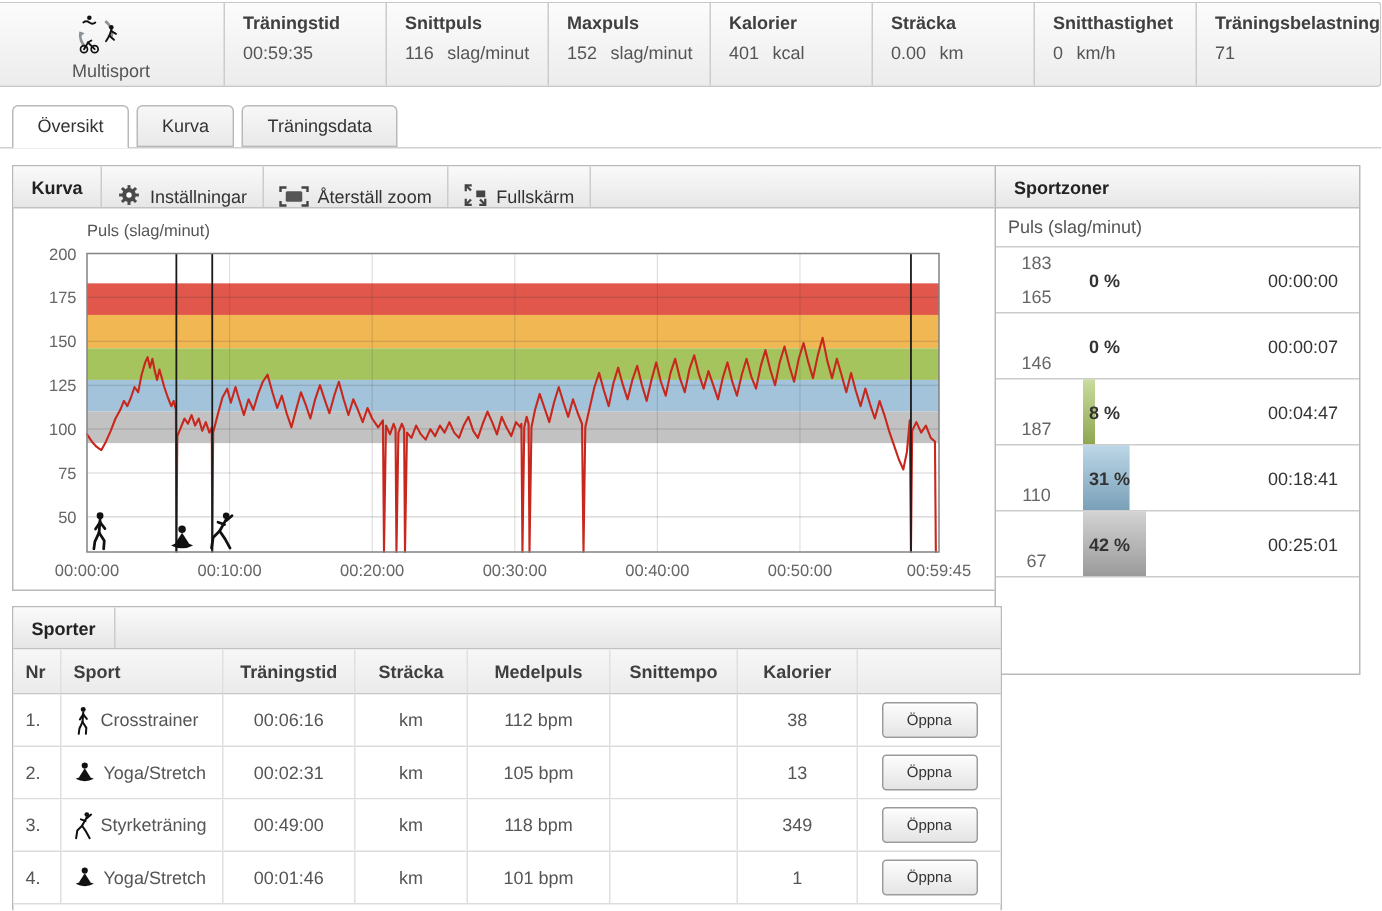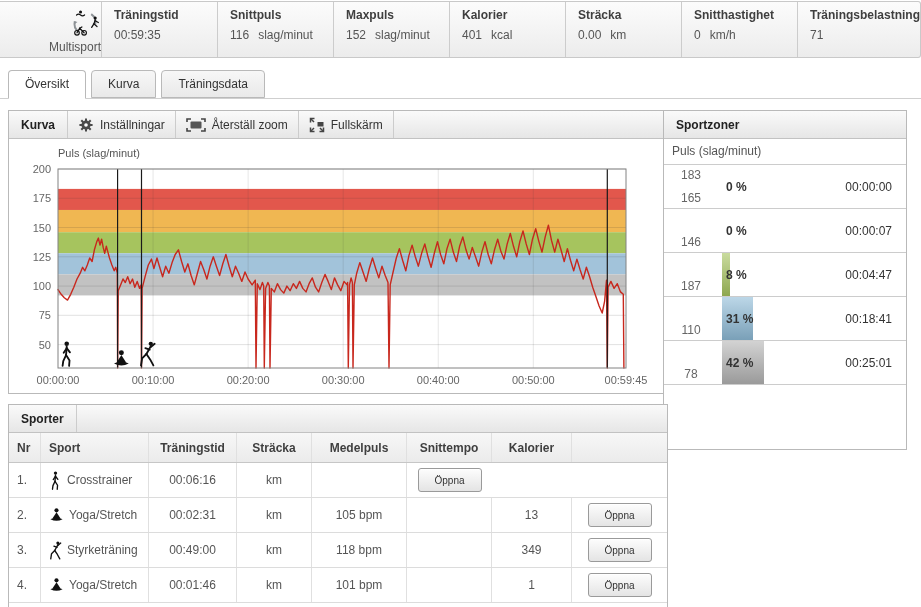--- a/index.html
+++ b/index.html
@@ -5,42 +5,42 @@
   html,body{margin:0;padding:0;background:#fff;}
   *{box-sizing:border-box;}
   body{font-family:"Liberation Sans","DejaVu Sans",sans-serif;font-size:12px;color:#444;}
   #stage{position:relative;width:921px;height:607px;overflow:hidden;background:#fff;}
 
   
   .topbar{position:absolute;left:0;top:1px;width:921px;height:57px;display:flex;
     background:linear-gradient(#fcfcfc,#ececec);border:1px solid #c9c9c9;border-left:none;border-radius:0 3px 3px 0;}
   .topbar .cell{border-right:1px solid #ccc;padding:6px 0 0 12px;}
   .topbar .cell:last-child{border-right:none;}
-  .activity-cell{width:102px;display:flex;flex-direction:column;align-items:flex-end;justify-content:center;padding:2px 0 0 0 !important;}
+  .activity-cell{width:102px;display:flex;flex-direction:column;align-items:flex-start;justify-content:center;padding:2px 0 0 0 !important;margin-left:48px;}
   .activity-cell .alabel{color:#555;margin-top:1px;}
   .stat-cell{flex:1;}
   .stat-label{font-weight:bold;color:#3f3f3f;margin-bottom:6px;}
   .stat-value{color:#555;}
   .stat-unit{color:#555;margin-left:9px;}
 
   
   .tabstrip{position:absolute;left:0;top:70px;width:921px;height:29px;border-bottom:1px solid #cfcfcf;
     display:flex;align-items:flex-end;padding-left:8px;}
   .tab{height:28px;line-height:26px;padding:0 16px;margin-right:5px;border:1px solid #b9b9b9;border-radius:4px 4px 0 0;
     background:linear-gradient(#f7f7f7,#e9e9e9);color:#333;cursor:pointer;}
   .tab.active{background:#fff;border-bottom:1px solid #fff;margin-bottom:-1px;height:29px;line-height:27px;}
 
   
   .panel{position:absolute;border:1px solid #b9b9b9;background:#fff;}
   .panel-hd{height:28px;background:linear-gradient(#fafafa,#e6e6e6);border-bottom:1px solid #c2c2c2;
     display:flex;align-items:center;}
   .panel-title{font-weight:bold;color:#222;padding:0 12px;height:100%;display:flex;align-items:center;border-right:1px solid #ccc;}
 
   
-  .tbtn{display:flex;align-items:center;gap:6px;height:100%;padding:0 10px;border-right:1px solid #ccc;color:#333;cursor:pointer;}
+  .tbtn{display:flex;align-items:flex-end;gap:6px;height:100%;padding:0 10px;border-right:1px solid #ccc;color:#333;cursor:pointer;}
   .tbtn svg{display:block;}
 
   
   #curve-panel{left:8px;top:110px;width:660px;height:284px;}
   #chart-svg{display:block;}
 
   
   #zones-panel{left:663px;top:110px;width:244px;height:340px;}
   .zones-sub{height:26px;line-height:25px;padding-left:8px;color:#555;border-bottom:1px solid #ccc;}
   .zone-row{position:relative;height:44px;border-bottom:1px solid #ccc;}
@@ -294,21 +294,21 @@
     <div class="zone-row">
       <div class="zone-bar" style="width: 31px; background: rgb(143, 188, 216);"></div>
       <div class="zone-pct">31 %</div>
       <div class="zone-time">00:18:41</div>
       <div class="zone-num low">110</div>
     </div>
     <div class="zone-row">
       <div class="zone-bar" style="width: 42px; background: rgb(181, 181, 181);"></div>
       <div class="zone-pct">42 %</div>
       <div class="zone-time">00:25:01</div>
-      <div class="zone-num low">78</div>
+      <div class="zone-num low">67</div>
     </div>
     <div class="zones-foot"></div>
   </div>
 
   <div class="panel" id="sports-panel">
     <div class="panel-hd">
       <div class="panel-title">Sporter</div>
     </div>
     <div class="grid-row thead">
       <div class="tc left">Nr</div>
@@ -326,21 +326,23 @@
           <div class="tc left">
             <span class="sport-name">
               <svg width="13" height="19">
                 <use href="#sym-crosstrainer"></use>
               </svg>
               <span>Crosstrainer</span>
             </span>
           </div>
           <div class="tc">00:06:16</div>
           <div class="tc">km</div>
+          <div class="tc">112 bpm</div>
           <div class="tc"></div>
+          <div class="tc">38</div>
           <div class="tc">
             <button class="open-btn">Öppna</button>
           </div>
         </div>
         <div class="grid-row tbody-row">
           <div class="tc left">2.</div>
           <div class="tc left">
             <span class="sport-name">
               <svg width="15" height="14">
                 <use href="#sym-yoga"></use>

